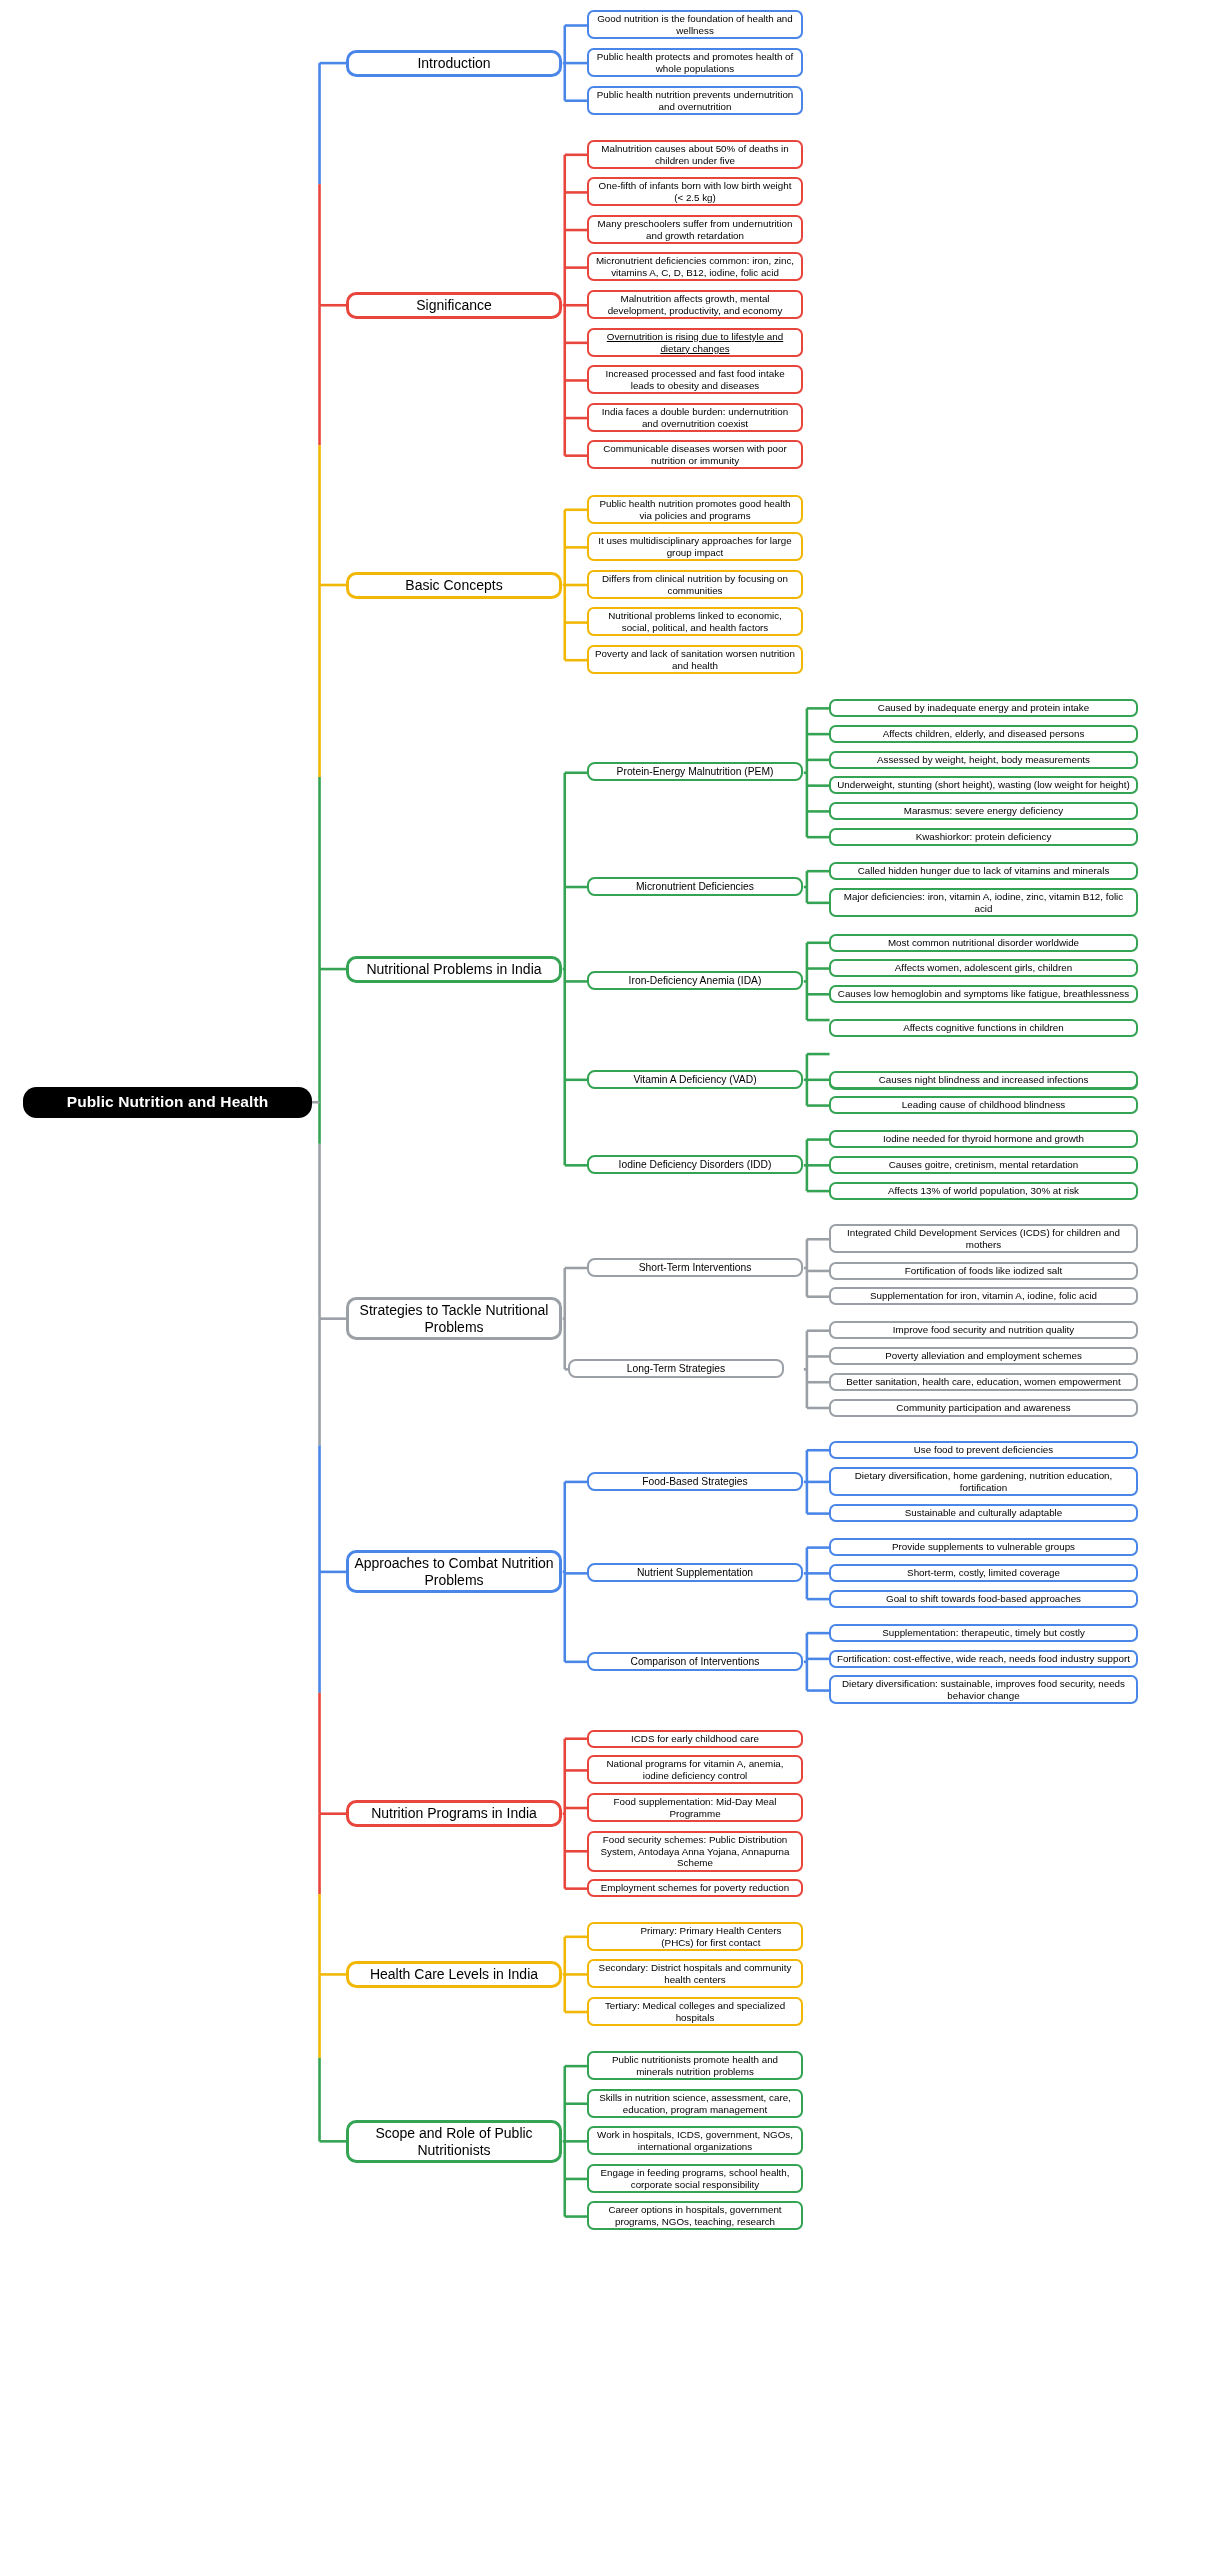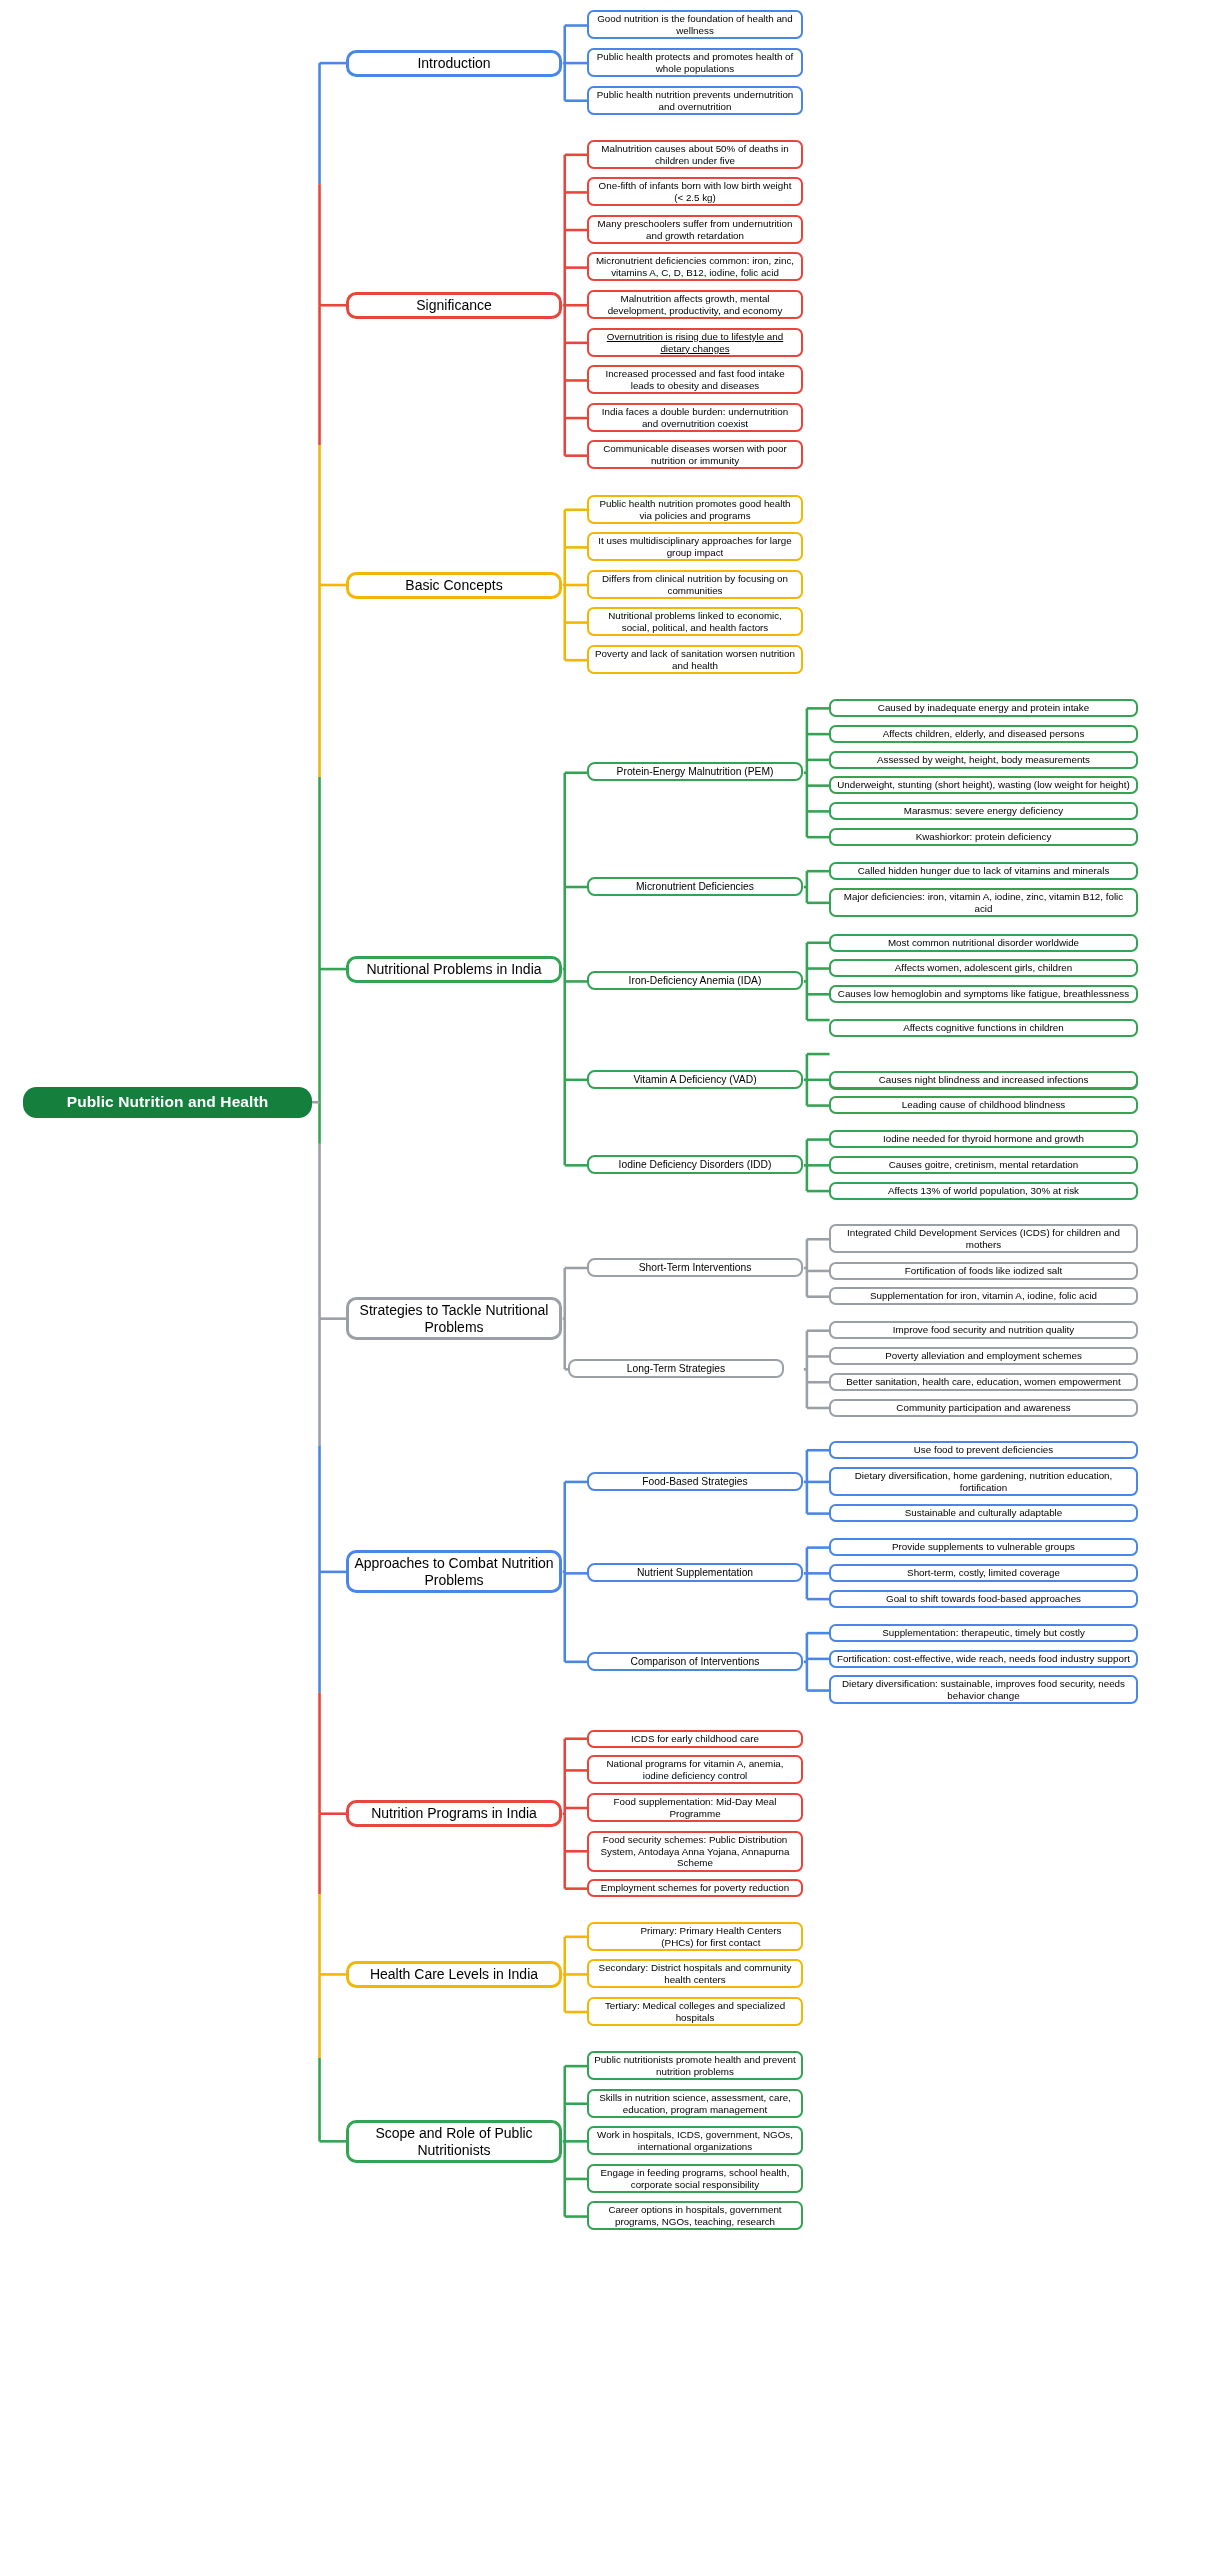--- a/index.html
+++ b/index.html
@@ -5,21 +5,21 @@
   html,body{margin:0;padding:0;background:#ffffff;}
   body{font-family:"Liberation Sans", sans-serif;}
   #canvas{position:relative;width:1231px;height:2732px;background:#fff;overflow:hidden;}
 
   svg#wires{position:absolute;left:0;top:0;width:1231px;height:2732px;pointer-events:none;}
 
   .node{position:absolute;box-sizing:border-box;display:flex;align-items:center;justify-content:center;
         text-align:center;background:#fff;border-style:solid;border-radius:7.2px;color:#000;line-height:1.18;}
 
   
-  .root{background:#15803d;color:#fff;border:none;border-radius:13.4px;font-size:15.5px;font-weight:bold;
+  .root{background:#000000;color:#fff;border:none;border-radius:13.4px;font-size:15.5px;font-weight:bold;
         letter-spacing:0.1px;}
 
   
   .lvl1{border-width:3.1px;font-size:14px;border-radius:10.3px;padding:2.1px 5.2px;}
   
   .lvl2{border-width:2.6px;font-size:10.3px;border-radius:7.7px;padding:1.5px 4.1px;}
   
   .leaf{border-width:2.6px;font-size:9.8px;border-radius:6.7px;padding:1px 5.2px;}
 
   .c-blue{border-color:#4a86e8;}
@@ -243,21 +243,21 @@
       <div class="node leaf c-red" style="left: 587px; top: 1730px; width: 216px;">ICDS for early childhood care</div>
       <div class="node leaf c-red" style="left: 587px; top: 1755px; width: 216px;">National programs for vitamin A, anemia, iodine deficiency control</div>
       <div class="node leaf c-red" style="left: 587px; top: 1793px; width: 216px;">Food supplementation: Mid-Day Meal Programme</div>
       <div class="node leaf c-red" style="left: 587px; top: 1831px; width: 216px;">Food security schemes: Public Distribution System, Antodaya Anna Yojana, Annapurna Scheme</div>
       <div class="node leaf c-red" style="left: 587px; top: 1879px; width: 216px;">Employment schemes for poverty reduction</div>
       <div class="node lvl1 c-red" style="left: 346px; top: 1800px; width: 216px;">Nutrition Programs in India</div>
       <div class="node leaf c-yellow" style="left: 587px; top: 1922px; width: 216px; padding-left: 37px;">Primary: Primary Health Centers (PHCs) for first contact</div>
       <div class="node leaf c-yellow" style="left: 587px; top: 1959px; width: 216px;">Secondary: District hospitals and community health centers</div>
       <div class="node leaf c-yellow" style="left: 587px; top: 1997px; width: 216px;">Tertiary: Medical colleges and specialized hospitals</div>
       <div class="node lvl1 c-yellow" style="left: 346px; top: 1961px; width: 216px;">Health Care Levels in India</div>
-      <div class="node leaf c-green" style="left: 587px; top: 2051px; width: 216px;">Public nutritionists promote health and prevent nutrition problems</div>
+      <div class="node leaf c-green" style="left: 587px; top: 2051px; width: 216px;">Public nutritionists promote health and minerals nutrition problems</div>
       <div class="node leaf c-green" style="left: 587px; top: 2089px; width: 216px;">Skills in nutrition science, assessment, care, education, program management</div>
       <div class="node leaf c-green" style="left: 587px; top: 2126px; width: 216px;">Work in hospitals, ICDS, government, NGOs, international organizations</div>
       <div class="node leaf c-green" style="left: 587px; top: 2164px; width: 216px;">Engage in feeding programs, school health, corporate social responsibility</div>
       <div class="node leaf c-green" style="left: 587px; top: 2201px; width: 216px;">Career options in hospitals, government programs, NGOs, teaching, research</div>
       <div class="node lvl1 c-green" style="left: 346px; top: 2120px; width: 216px;">Scope and Role of Public Nutritionists</div>
       <div class="node root" style="left: 23px; top: 1087px; width: 289px; height: 31px;">Public Nutrition and Health</div>
     </div>
 
 </div>
 

